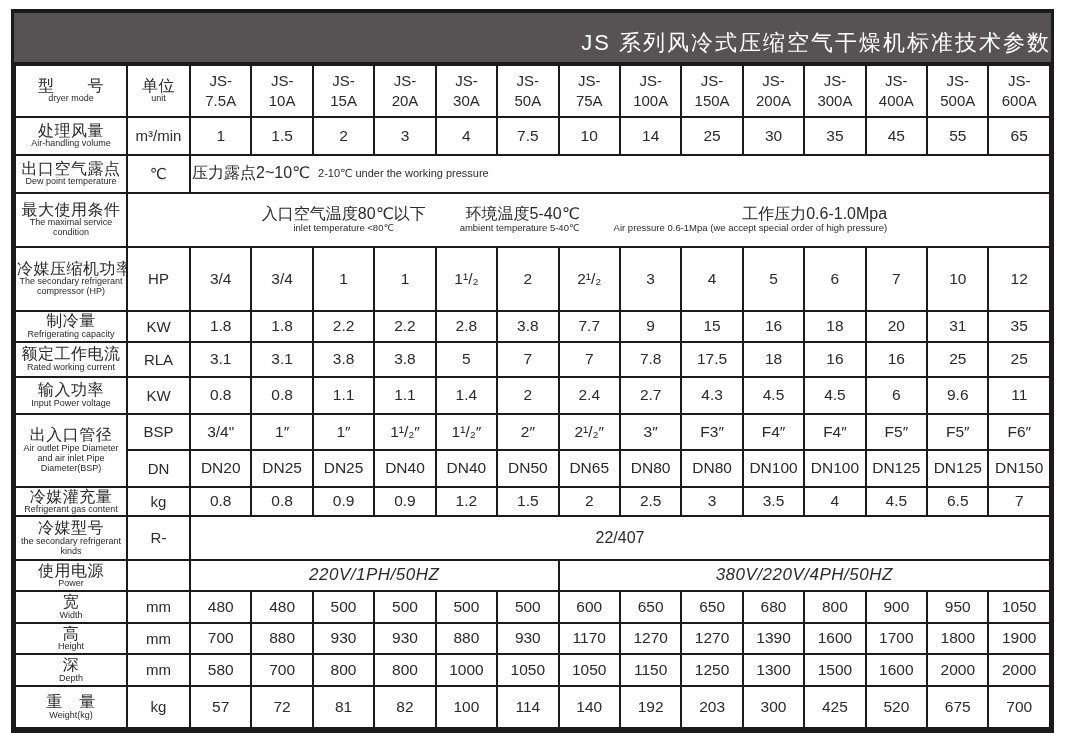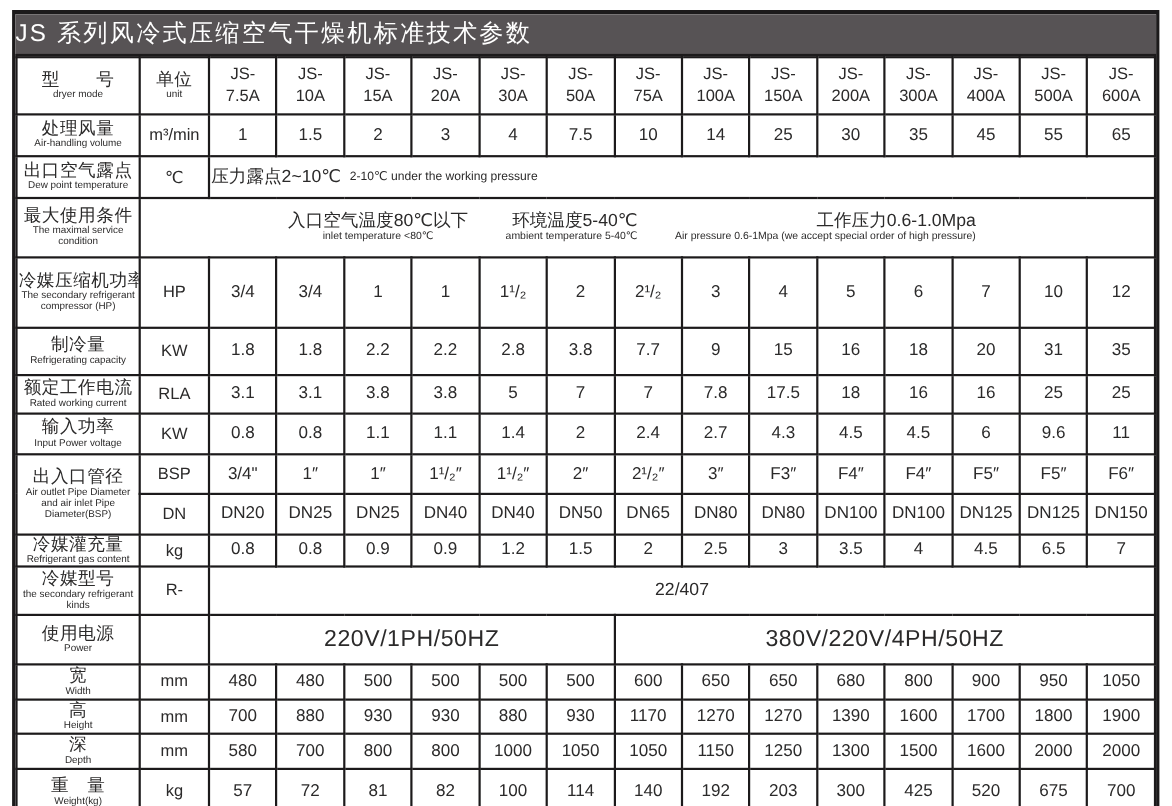--- a/index.html
+++ b/index.html
@@ -1,36 +1,36 @@
 <!DOCTYPE html>
 <html><head>
 <meta charset="utf-8">
 <style>
   html,body{margin:0;padding:0;background:#ffffff;}
   body{font-family:"Liberation Sans","DejaVu Sans",sans-serif;color:#2b2a2a;}
   .sheet{width:1037px;margin:9px auto 0;border:3px solid #1c1a1b;border-top-width:4px;border-bottom-width:4px;background:#fff;}
-  .titlebar{background:#575355;color:#ffffff;text-align:left;padding:3px 0 5px;border-bottom:2px solid #1c1a1b;}
+  .titlebar{background:#575355;color:#ffffff;text-align:right;padding:16px 0 5px;border-bottom:2px solid #1c1a1b;}
   .t-zh{font-size:22px;letter-spacing:2px;line-height:1.25;}
   .t-en{font-size:14px;letter-spacing:.5px;line-height:1.15;}
   table{border-collapse:collapse;table-layout:fixed;width:100%;}
   td{border:2px solid #1c1a1b;text-align:center;vertical-align:middle;padding:0 1px;overflow:hidden;}
   .lbl{line-height:1;}
   .lbl .zh{font-size:16px;letter-spacing:.5px;line-height:1.1;white-space:nowrap;}
   .lbl .en{font-size:9px;line-height:1.1;}
   .unit{font-size:15px;}
   .val{font-size:15.5px;}
   .mline{font-size:15px;line-height:1.3;}
   .big{font-size:16px;}
   .small{font-size:11px;}
   .mergecell{text-align:center;}
   .dewwrap{display:flex;justify-content:flex-start;align-items:center;gap:8px;}
   .cond{display:flex;justify-content:center;align-items:center;gap:34px;transform:translateX(-14px);}
   .cond .zh{font-size:16px;line-height:1.1;white-space:nowrap;text-align:right;}
   .cond .en{font-size:9.5px;line-height:1.1;white-space:nowrap;}
-  .powerval{font-size:21px;letter-spacing:.5px;}
+  .powerval{font-size:17px;letter-spacing:.5px;font-style:italic;}
   .rval{font-size:16px;}
   col.c-label{width:112px;}
   col.c-unit{width:63px;}
 </style>
 </head>
 <body>
 
 <div class="sheet">
 
   <div class="titlebar">
@@ -199,21 +199,21 @@
           <td class="val">2¹/₂</td>
           <td class="val">3</td>
           <td class="val">4</td>
           <td class="val">5</td>
           <td class="val">6</td>
           <td class="val">7</td>
           <td class="val">10</td>
           <td class="val">12</td>
       </tr>
 
-      <tr style="height:43px">
+      <tr style="height:31px">
         <td class="lbl">
           <div class="zh">制冷量</div>
           <div class="en">Refrigerating capacity</div>
         </td>
         <td class="unit">KW</td>
         <td class="val">1.8</td>
           <td class="val">1.8</td>
           <td class="val">2.2</td>
           <td class="val">2.2</td>
           <td class="val">2.8</td>
@@ -336,21 +336,21 @@
 
       <tr style="height:44px">
         <td class="lbl">
           <div class="zh">冷媒型号</div>
           <div class="en">the secondary refrigerant kinds</div>
         </td>
         <td class="unit">R-</td>
         <td class="mergecell rval" colspan="14">22/407</td>
       </tr>
 
-      <tr style="height:45px">
+      <tr style="height:31px">
         <td class="lbl">
           <div class="zh">使用电源</div>
           <div class="en">Power</div>
         </td>
         <td class="unit"></td>
         <td class="mergecell powerval" colspan="6">220V/1PH/50HZ</td>
         <td class="mergecell powerval" colspan="8">380V/220V/4PH/50HZ</td>
       </tr>
 
       <tr style="height:32px">

